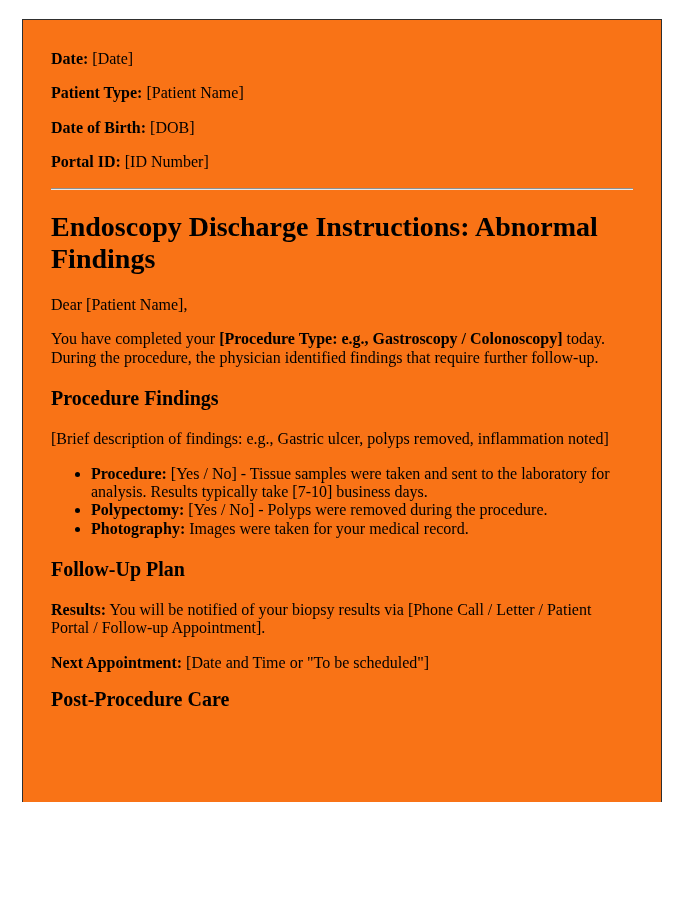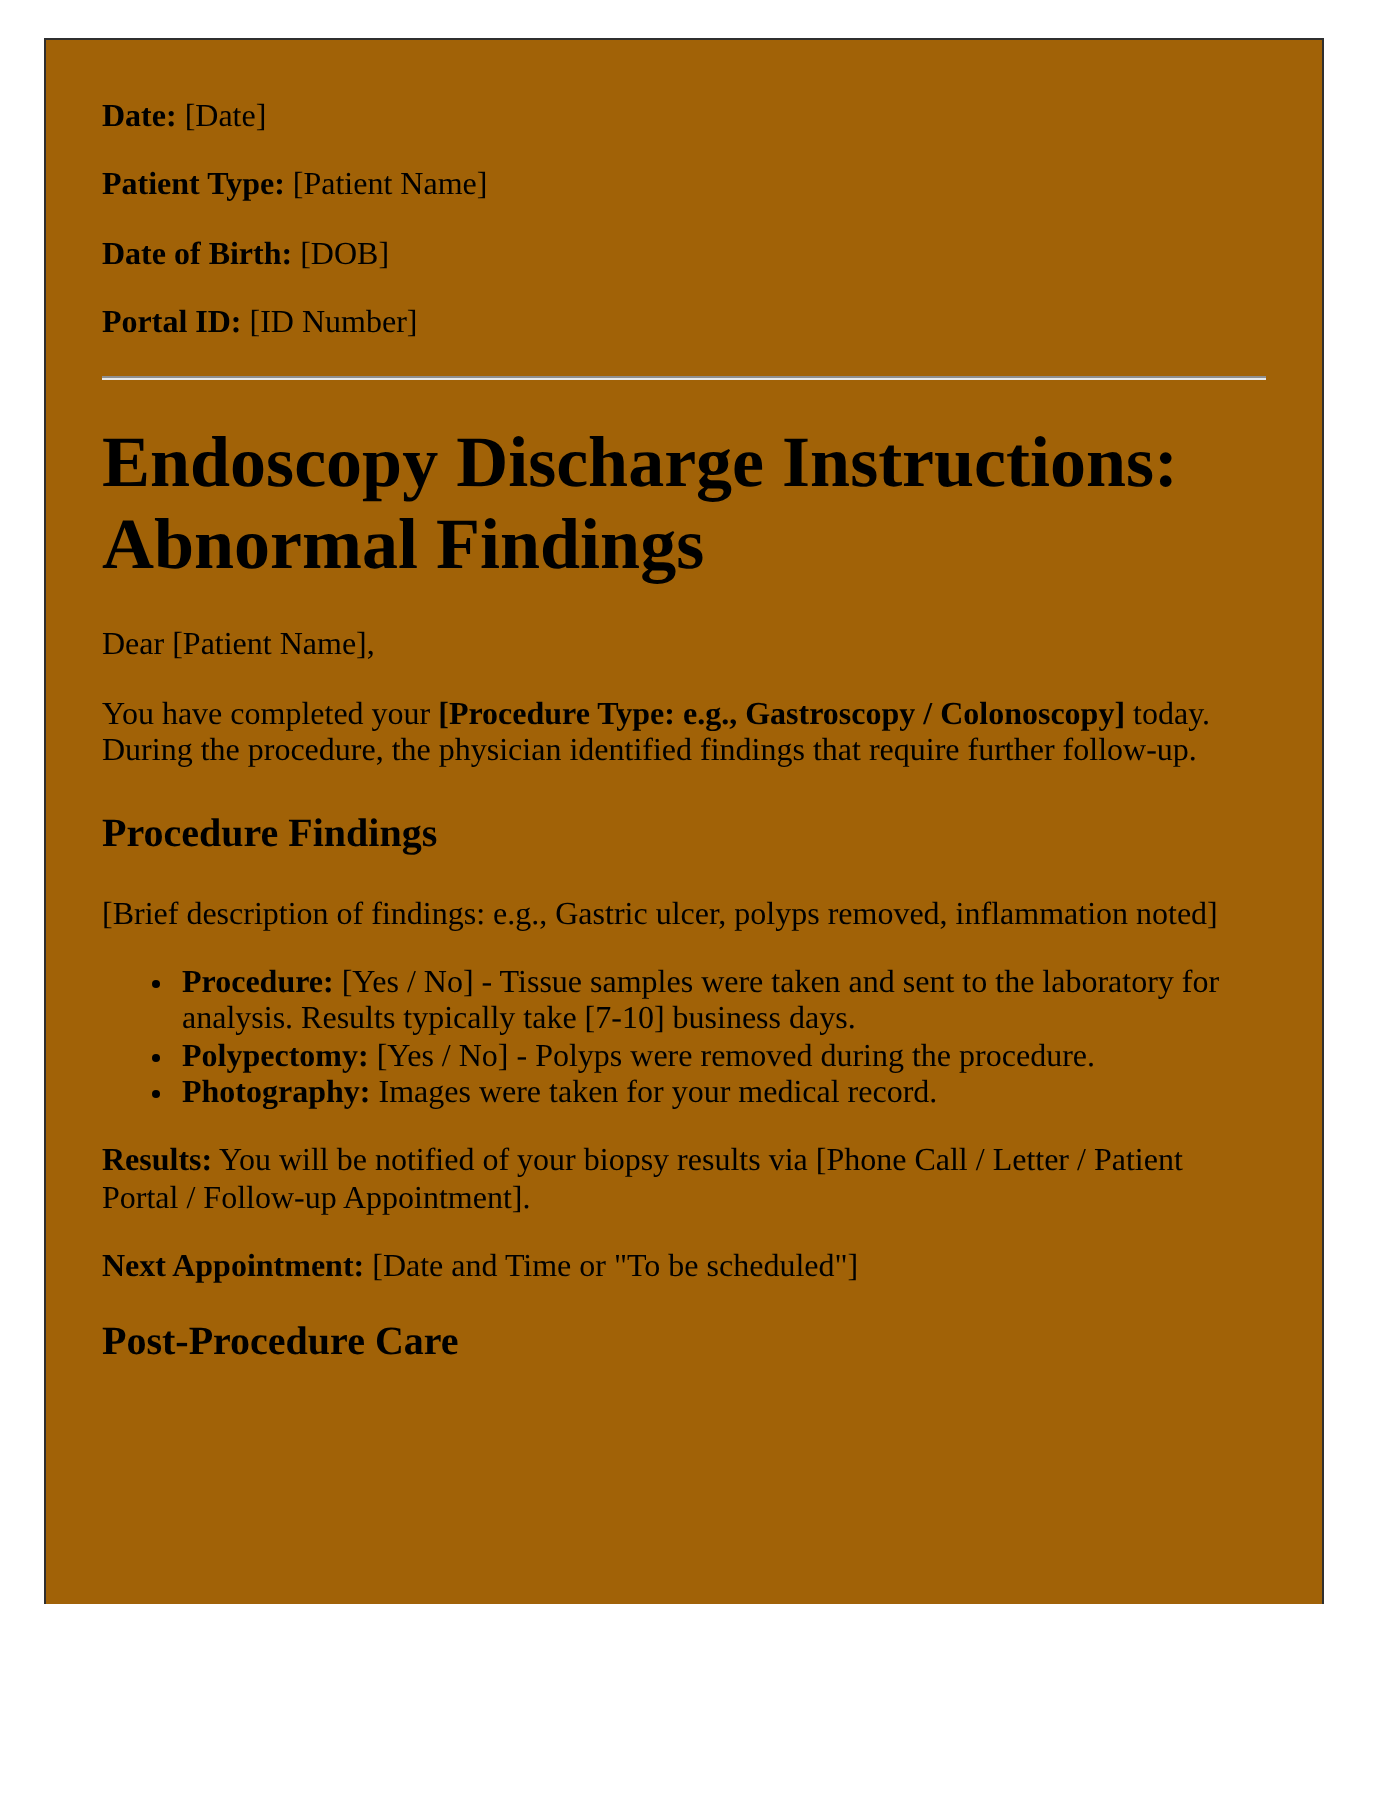--- a/index.html
+++ b/index.html
@@ -14,33 +14,33 @@
     font-family: "Liberation Serif", "DejaVu Serif", serif;
     color: #000000;
   }
   .page {
     position: absolute;
     left: 22px;
     top: 19px;
     box-sizing: border-box;
     width: 640px;
     height: 783px;
-    background: #a16207;
+    background: #f97316;
     border: 1px solid #2f2f2f;
     border-bottom: 0;
     padding: 14px 28px 0 28px;
     overflow: hidden;
     font-size: 16px;
     line-height: 1.15;
   }
   .page p {
     margin: 16px 0;
   }
   h1.doc-title {
-    font-size: 36px;
+    font-size: 28px;
     line-height: 1.15;
     margin: 21px 0;
     font-weight: bold;
   }
   h2.section-heading {
     font-size: 20px;
     line-height: 1.15;
     margin: 20px 0;
     font-weight: bold;
   }
@@ -89,20 +89,21 @@
 
   <p>[Brief description of findings: e.g., Gastric ulcer, polyps removed, inflammation noted]</p>
 
 
   <ul class="actions-list">
     <li><b>Procedure:</b><span> [Yes / No] - Tissue samples were taken and sent to the laboratory for analysis. Results typically take [7-10] business days.</span></li>
     <li><b>Polypectomy:</b><span> [Yes / No] - Polyps were removed during the procedure.</span></li>
     <li><b>Photography:</b><span> Images were taken for your medical record.</span></li>
   </ul>
 
+  <h2 class="section-heading">Follow-Up Plan</h2>
 
   <p><b>Results:</b><span> You will be notified of your biopsy results via [Phone Call / Letter / Patient Portal / Follow-up Appointment].</span></p>
 
   <p><b>Next Appointment:</b><span> [Date and Time or "To be scheduled"]</span></p>
 
 
   <h2 class="section-heading last">Post-Procedure Care</h2>
 
 </div>
 

